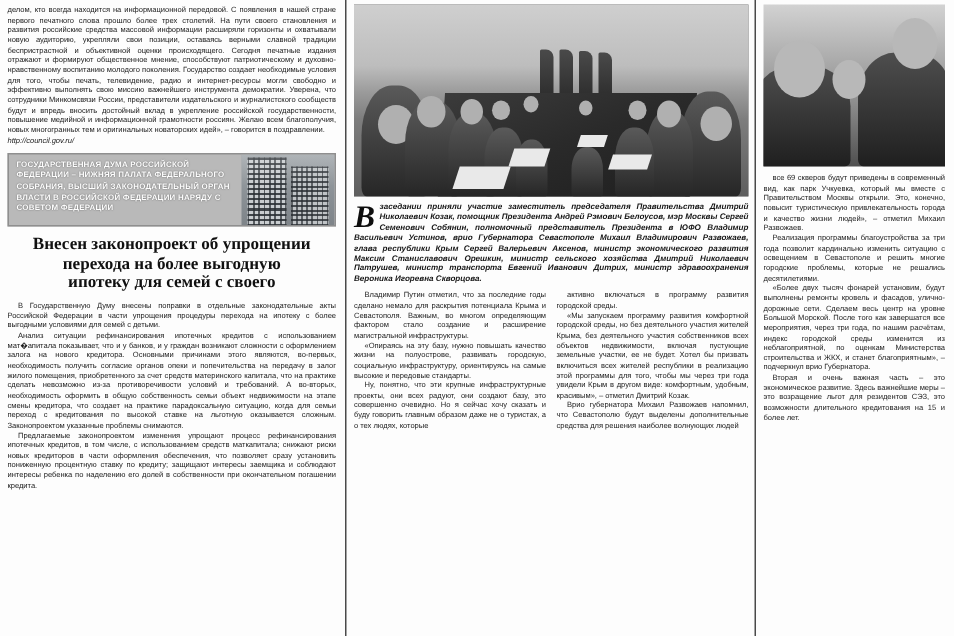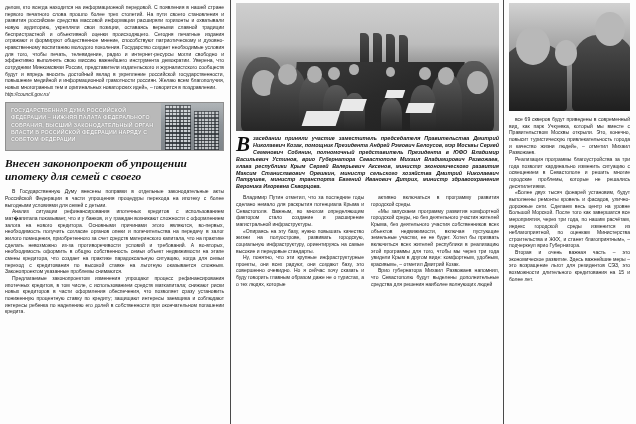--- a/index.html
+++ b/index.html
@@ -83,24 +83,23 @@
   }
   .banner-photo .sky{
     position:absolute;inset:0;
     background:linear-gradient(180deg,rgba(255,255,255,.18),rgba(255,255,255,0) 45%);
   }
 
   .headline{
     margin-top:6px;
     font-family:"Liberation Serif", serif;
     font-weight:bold;
-    font-style:italic;
     font-size:11.4px;
     line-height:12.6px;
-    text-align:left;
+    text-align:center;
     color:#101010;
   }
   .headline .ln{display:block;}
   .left .article{margin-top:6px;}
   .left .article p{text-indent:7px;}
 
   
   .mid{
     width:273px;
     padding:3px 4px 0 5px;
@@ -201,20 +200,21 @@
       <div class="banner-txt">ГОСУДАРСТВЕННАЯ ДУМА РОССИЙСКОЙ ФЕДЕРАЦИИ – НИЖНЯЯ ПАЛАТА ФЕДЕРАЛЬНОГО СОБРАНИЯ, ВЫСШИЙ ЗАКОНОДАТЕЛЬНЫЙ ОРГАН ВЛАСТИ В РОССИЙСКОЙ ФЕДЕРАЦИИ НАРЯДУ С СОВЕТОМ ФЕДЕРАЦИИ</div>
       <div class="banner-photo">
         <div class="tower"></div>
         <div class="tower2"></div>
         <div class="sky"></div>
       </div>
     </div>
 
     <div class="headline">
       <span class="ln">Внесен законопроект об упрощении</span>
+      <span class="ln">перехода на более выгодную</span>
       <span class="ln">ипотеку для семей с своего</span>
     </div>
 
     <div class="body-text article">
       <p>В Государственную Думу внесены поправки в отдельные законодательные акты Российской Федерации в части упрощения процедуры перехода на ипотеку с более выгодными условиями для семей с детьми.</p>
       <p>Анализ ситуации рефинансирования ипотечных кредитов с использованием мат�апитала показывает, что и у банков, и у граждан возникают сложности с оформлением залога на нового кредитора. Основными причинами этого являются, во-первых, необходимость получить согласие органов опеки и попечительства на передачу в залог жилого помещения, приобретенного за счет средств материнского капитала, что на практике сделать невозможно из-за противоречивости условий и требований. А во-вторых, необходимость оформить в общую собственность семьи объект недвижимости на этапе смены кредитора, что создает на практике парадоксальную ситуацию, когда для семьи переход с кредитования по высокой ставке на льготную оказывается сложным. Законопроектом указанные проблемы снимаются.</p>
       <p>Предлагаемые законопроектом изменения упрощают процесс рефинансирования ипотечных кредитов, в том числе, с использованием средств маткапитала; снижают риски новых кредиторов в части оформления обеспечения, что позволяет сразу установить пониженную процентную ставку по кредиту; защищают интересы заемщика и соблюдают интересы ребенка по наделению его долей в собственности при окончательном погашении кредита.</p>
     </div>
   </div>
 

